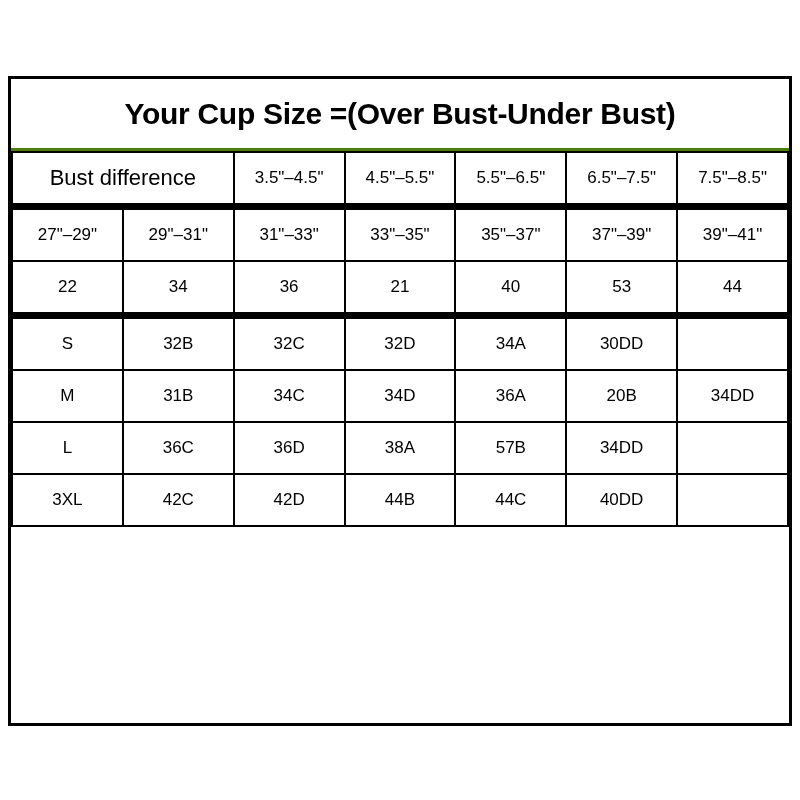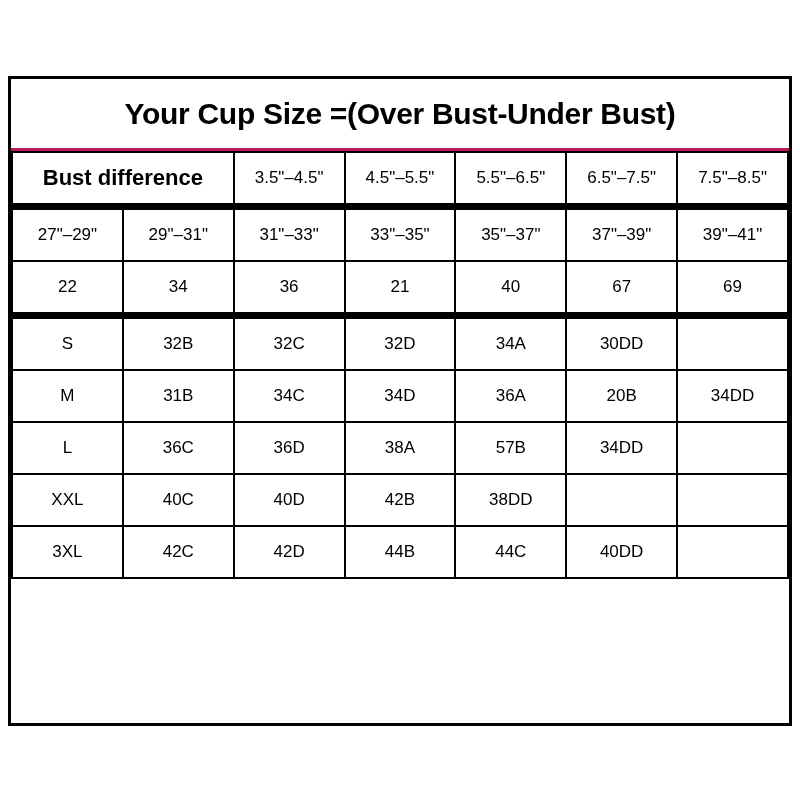--- a/index.html
+++ b/index.html
@@ -29,21 +29,21 @@
     height: 650px;
     border: 3px solid #000000;
     box-sizing: border-box;
     background: #ffffff;
   }
   .title-row {
     height: 72px;
     display: flex;
     align-items: center;
     justify-content: center;
-    border-bottom: 3px solid #be185d;
+    border-bottom: 3px solid #4d7c0f;
     box-sizing: border-box;
   }
   .title-text {
     font-size: 30px;
     font-weight: bold;
     letter-spacing: -0.3px;
     white-space: nowrap;
   }
   table.grid {
     width: 100%;
@@ -55,21 +55,21 @@
     text-align: center;
     vertical-align: middle;
     font-size: 17px;
     padding: 0;
     height: 52px;
     box-sizing: border-box;
   }
   .sect-top td { height: 57px; }
   .sect-top td.label {
     font-size: 22px;
-    font-weight: bold;
+    font-weight: normal;
   }
   .sect-band td { height: 52px; }
   .sect-size td { height: 51px; }
   .no-left { border-left: none; }
   .no-right { border-right: none; }
   .no-bottom { border-bottom: none; }
   .thick-div {
     height: 0;
     border-top: 3px solid #000000;
   }
@@ -110,22 +110,22 @@
         <td>35"–37"</td>
         <td>37"–39"</td>
         <td class="no-right">39"–41"</td>
       </tr>
       <tr>
         <td class="no-left">22</td>
         <td>34</td>
         <td>36</td>
         <td>21</td>
         <td>40</td>
-        <td>67</td>
-        <td class="no-right">69</td>
+        <td>53</td>
+        <td class="no-right">44</td>
       </tr>
     </tbody>
       </table>
 
     <div class="thick-div"></div>
 
     <table class="grid sect-size">
       <tbody>
           <tr>
         <td class="no-left">S</td>
@@ -148,29 +148,20 @@
       <tr>
         <td class="no-left">L</td>
         <td>36C</td>
         <td>36D</td>
         <td>38A</td>
         <td>57B</td>
         <td>34DD</td>
         <td class="no-right blank"></td>
       </tr>
       <tr>
-        <td class="no-left">XXL</td>
-        <td>40C</td>
-        <td>40D</td>
-        <td>42B</td>
-        <td>38DD</td>
-        <td class="blank"></td>
-        <td class="no-right blank"></td>
-      </tr>
-      <tr>
         <td class="no-left no-bottom">3XL</td>
         <td class="no-bottom">42C</td>
         <td class="no-bottom">42D</td>
         <td class="no-bottom">44B</td>
         <td class="no-bottom">44C</td>
         <td class="no-bottom">40DD</td>
         <td class="no-right no-bottom blank"></td>
       </tr>
     </tbody>
       </table>

